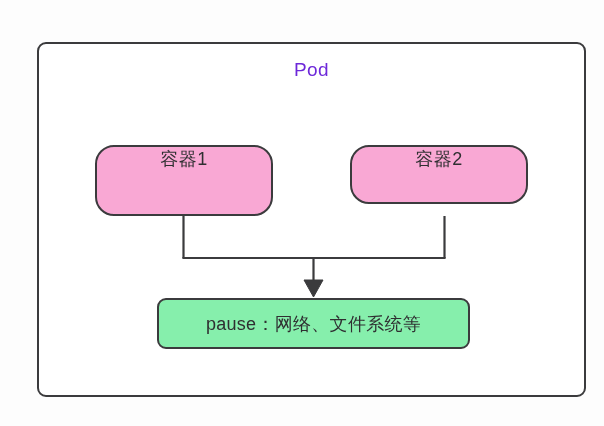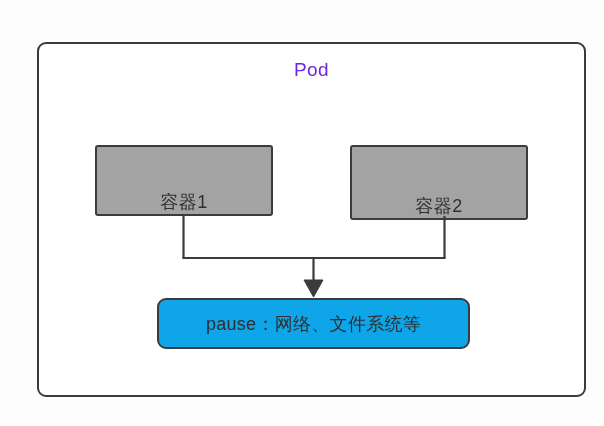--- a/index.html
+++ b/index.html
@@ -44,56 +44,56 @@
     line-height: 26px;
     color: #6d28d9;
     letter-spacing: 0.4px;
   }
 
   
   .ctr-box {
     position: absolute;
     box-sizing: border-box;
     border: 2.2px solid #3b3b3d;
-    border-radius: 3px;
-    background: #a3a3a3;
+    border-radius: 19px;
+    background: #f9a8d4;
     display: flex;
-    align-items: flex-end;
+    align-items: flex-start;
     justify-content: center;
   }
   .ctr-box .ctr-label {
     font-size: 18px;
     color: #2f2f31;
     letter-spacing: 0.5px;
   }
 
   #ctr1 {
     left: 95px;
     top: 145px;
     width: 178px;
     height: 71px;
   }
   #ctr2 {
     left: 350px;
     top: 145px;
     width: 178px;
-    height: 75px;
+    height: 59px;
   }
 
   
   #pause-box {
     position: absolute;
     left: 157px;
     top: 298px;
     width: 313px;
     height: 51px;
     box-sizing: border-box;
     border: 2.2px solid #3b3b3d;
     border-radius: 9px;
-    background: #0ea5e9;
+    background: #86efac;
     display: flex;
     align-items: center;
     justify-content: center;
   }
   #pause-box .pause-label {
     font-size: 18px;
     color: #2f2f31;
     letter-spacing: 0.3px;
     white-space: nowrap;
   }

